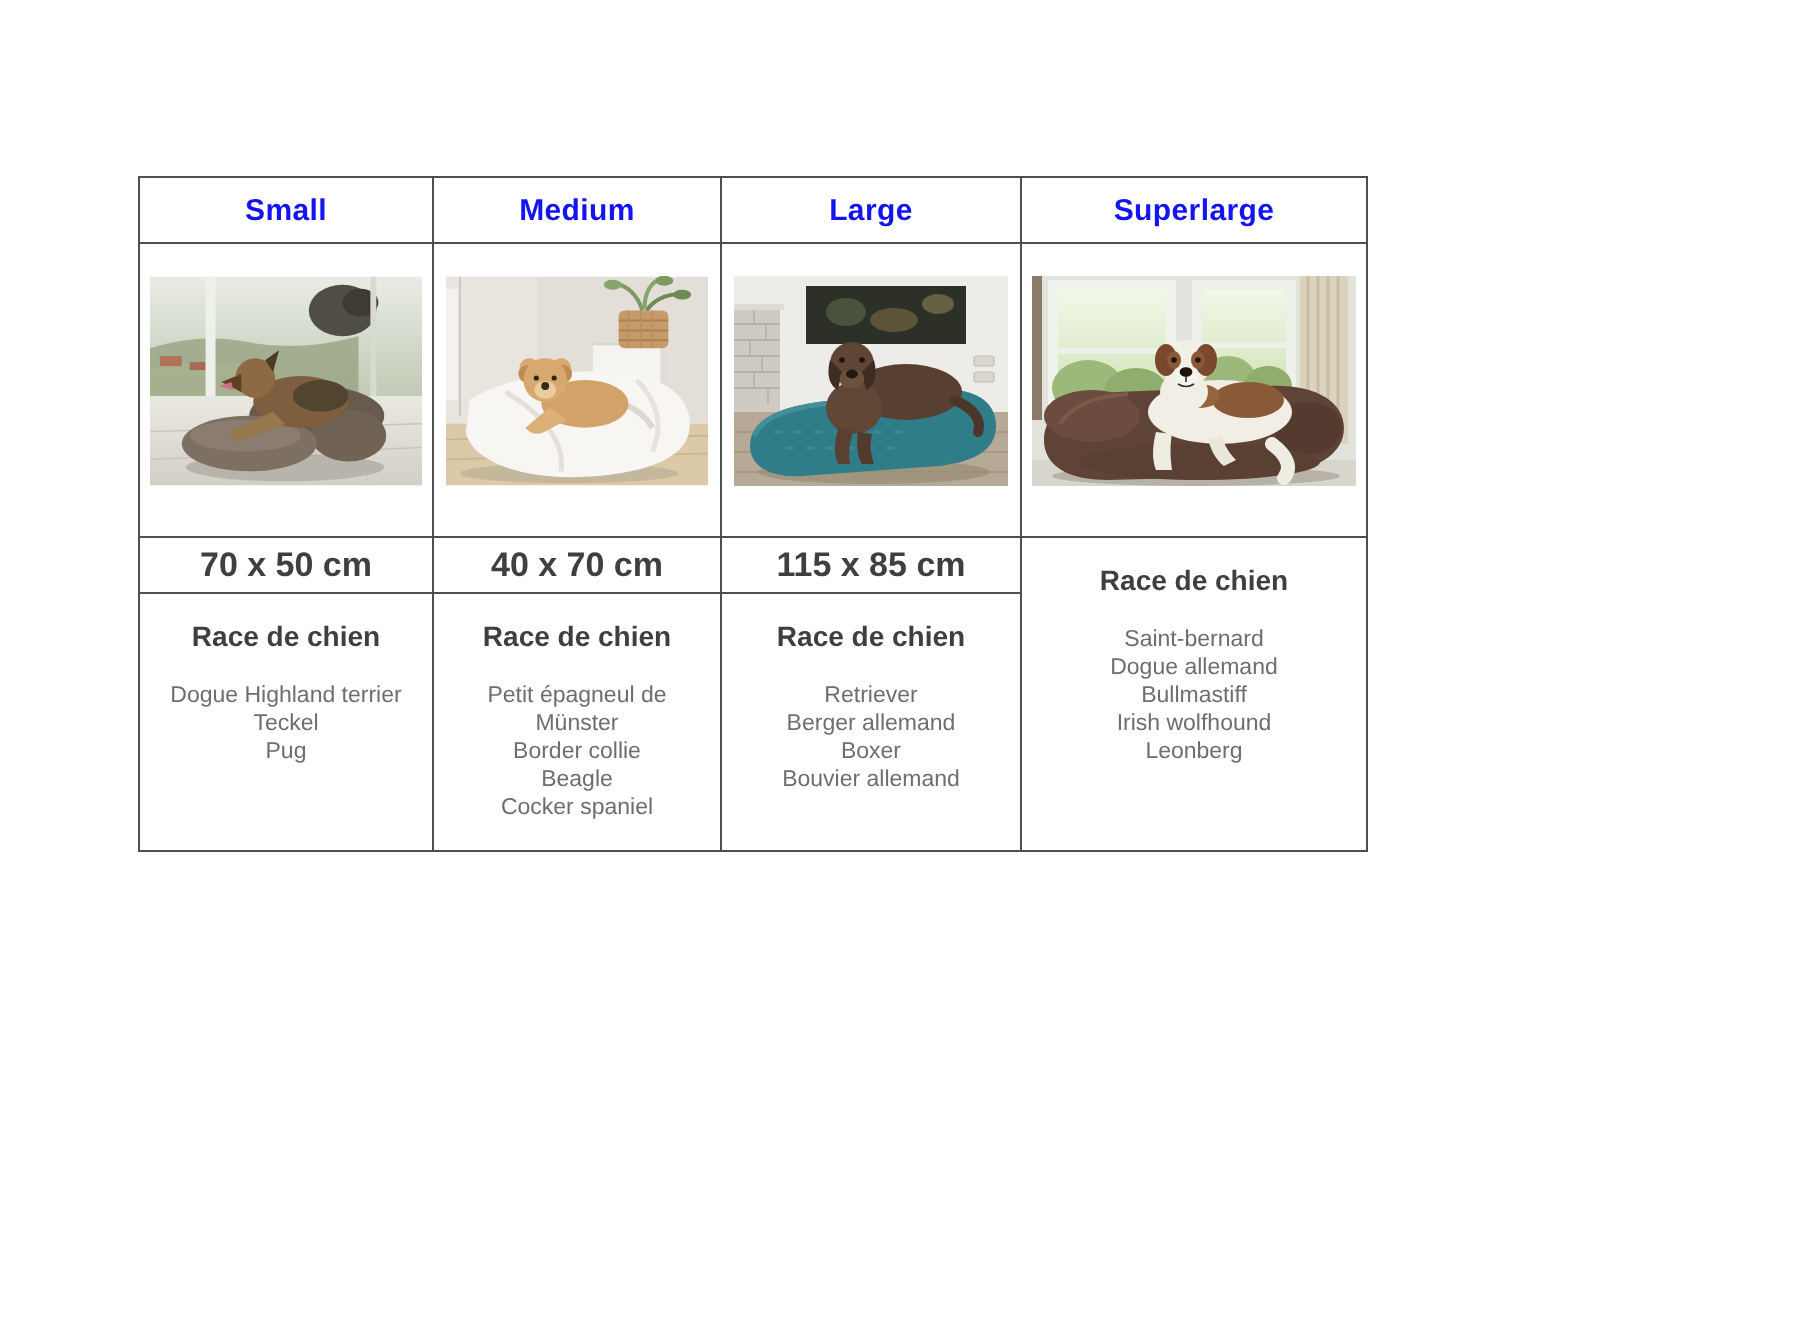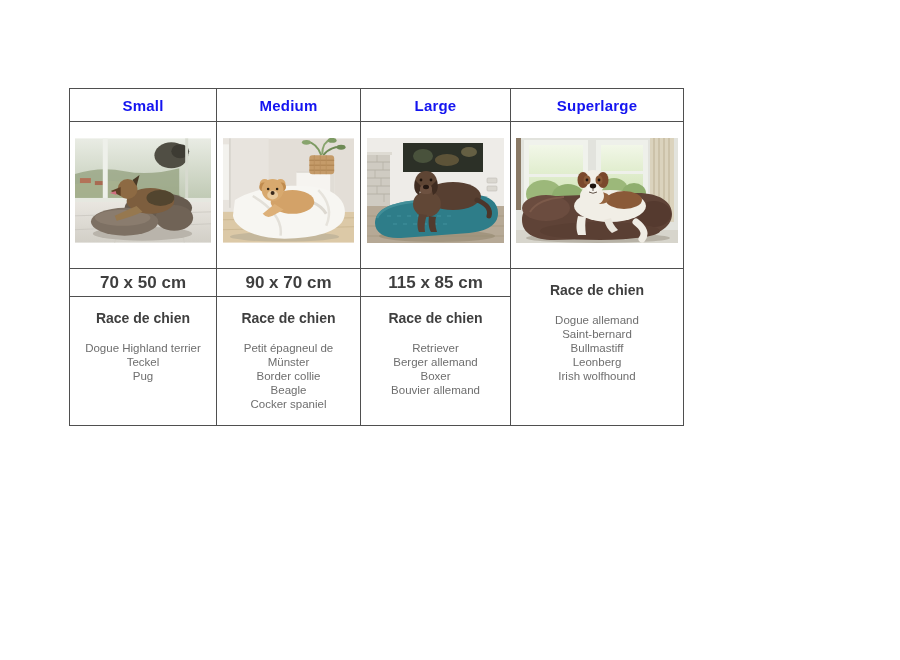--- a/index.html
+++ b/index.html
@@ -114,21 +114,21 @@
           <circle cx="58" cy="46" r="5" fill="#d8a96e"></circle>
           <circle cx="41" cy="49" r="4.5" fill="#c08b4e"></circle>
           <circle cx="59" cy="49" r="4.5" fill="#c08b4e"></circle>
           <circle cx="50" cy="52" r="11" fill="#d8a96e"></circle>
           <ellipse cx="50" cy="57" rx="5.5" ry="4.5" fill="#e9cb9e"></ellipse>
           <circle cx="50" cy="55" r="2" fill="#38291c"></circle>
           <circle cx="45.5" cy="51" r="1.3" fill="#2f2315"></circle>
           <circle cx="54.5" cy="51" r="1.3" fill="#2f2315"></circle>
         </svg>
       </div>
-      <div class="cell cell-size">90 x 70 cm</div>
+      <div class="cell cell-size">40 x 70 cm</div>
       <div class="cell cell-breeds">
         <div class="breed-title">Race de chien</div>
         <div class="breed-spacer"></div>
         <div class="breed-line">Petit épagneul de Münster</div>
         <div class="breed-line">Border collie</div>
         <div class="breed-line">Beagle</div>
         <div class="breed-line">Cocker spaniel</div>
       </div>
     </div>
 
@@ -226,22 +226,22 @@
           <circle cx="71" cy="42" r="1.4" fill="#201510"></circle>
           <circle cx="83" cy="42" r="1.4" fill="#201510"></circle>
           <ellipse cx="77" cy="50" rx="6" ry="5" fill="#f6f4ee"></ellipse>
           <ellipse cx="77" cy="48" rx="3.2" ry="2.4" fill="#1e140e"></ellipse>
           <path d="M77,50 L77,53 M73,54 Q77,56.5 81,54" stroke="#3a2a1e" stroke-width="0.8" fill="none"></path>
         </svg>
       </div>
       <div class="cell cell-breeds">
         <div class="breed-title">Race de chien</div>
         <div class="breed-spacer"></div>
+        <div class="breed-line">Saint-bernard</div>
         <div class="breed-line">Dogue allemand</div>
-        <div class="breed-line">Saint-bernard</div>
         <div class="breed-line">Bullmastiff</div>
+        <div class="breed-line">Irish wolfhound</div>
         <div class="breed-line">Leonberg</div>
-        <div class="breed-line">Irish wolfhound</div>
       </div>
     </div>
 
   </div>
 </div>
 
 </body></html>

